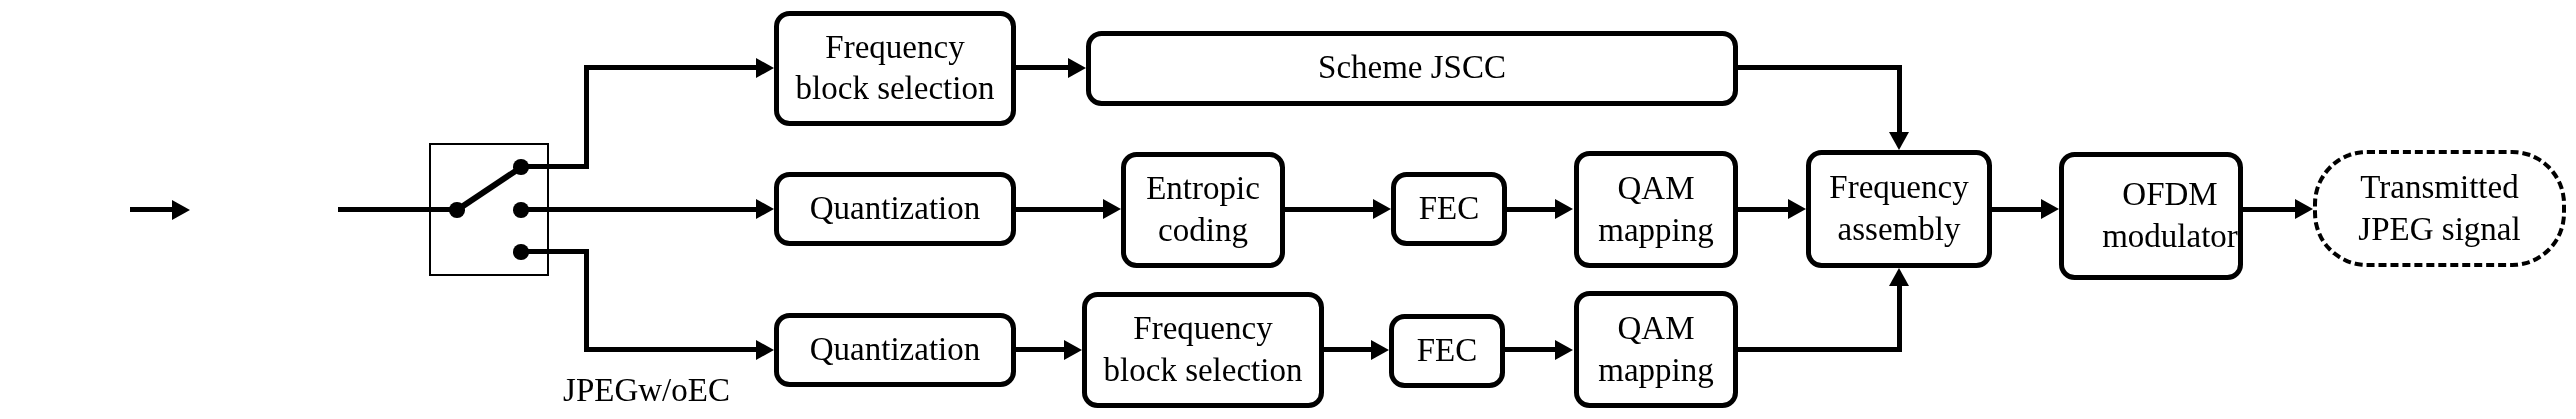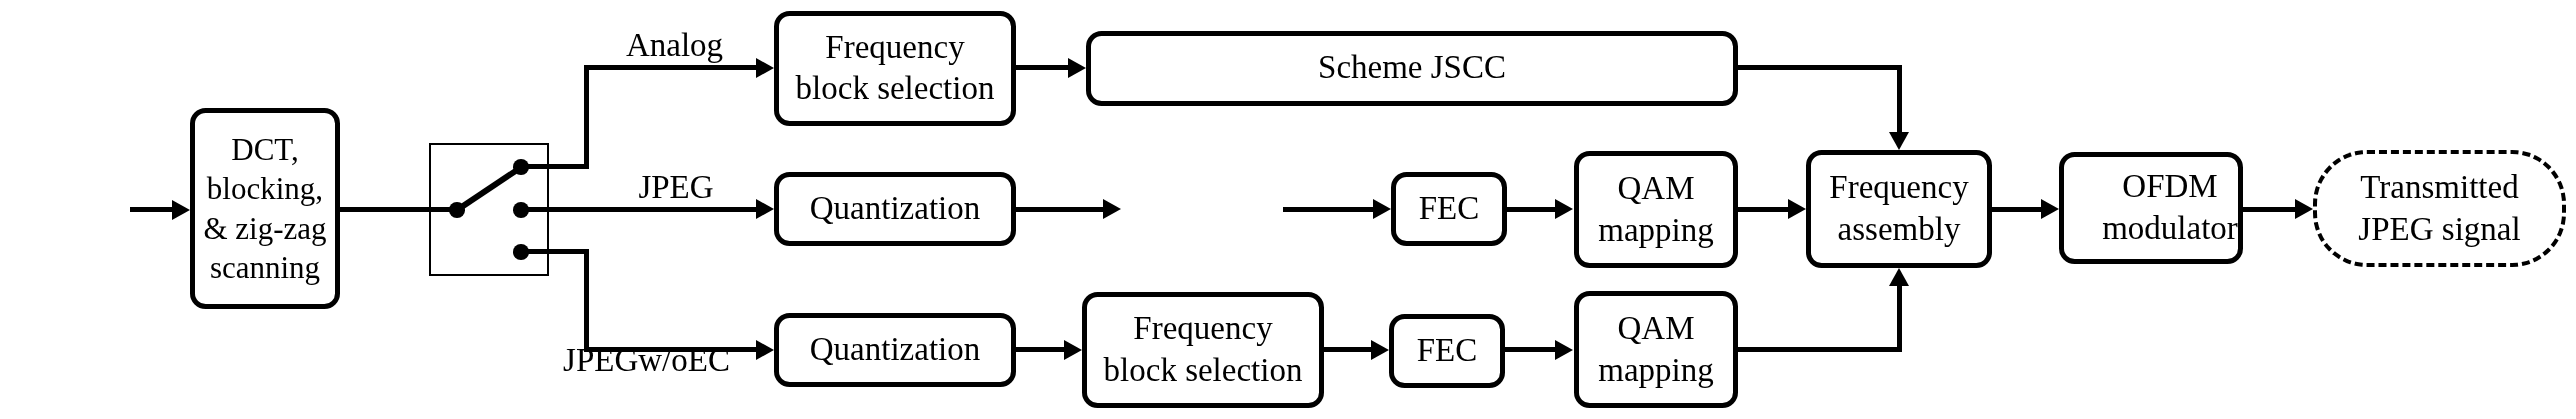--- a/index.html
+++ b/index.html
@@ -72,31 +72,31 @@
   .n-image{left:5.7px;top:172px;width:128px;height:77px;}
   .n-dct{left:190px;top:108px;width:150px;height:201px;font-size:31px;}
   .n-switch{left:429px;top:143px;width:120px;height:133px;}
   .n-fbs-top{left:774px;top:10.6px;width:242px;height:115px;}
   .n-jscc{left:1086px;top:30.5px;width:652px;height:75px;}
   .n-quant-mid{left:774px;top:172px;width:242px;height:74px;}
   .n-entropic{left:1121px;top:152px;width:164px;height:116px;}
   .n-fec-mid{left:1391px;top:172px;width:116px;height:74px;}
   .n-qam-mid{left:1574px;top:151px;width:164px;height:117px;}
   .n-fa{left:1806px;top:150px;width:186px;height:118px;}
-  .n-ofdm{left:2059px;top:152px;width:184px;height:112px;padding-left:38px;}
+  .n-ofdm{left:2059px;top:152px;width:184px;height:128px;padding-left:38px;}
   .n-tx{left:2313px;top:150px;width:253px;height:117px;}
   .n-quant-bot{left:774px;top:313px;width:242px;height:74px;}
   .n-fbs-bot{left:1082px;top:292px;width:242px;height:116px;}
   .n-fec-bot{left:1389px;top:314px;width:116px;height:74px;}
   .n-qam-bot{left:1574px;top:291px;width:164px;height:117px;}
   
   .l-scheme{left:393px;top:54px;width:191px;}
   .l-analog{left:600px;top:24px;width:149px;}
   .l-jpeg{left:605px;top:166px;width:142px;}
-  .l-jpegwoec{left:540px;top:339px;width:213px;}
+  .l-jpegwoec{left:540px;top:369px;width:213px;}
 </style>
 </head>
 <body>
 
 <div class="canvas">
 
   <div class="switchbox n-switch"></div>
 
   <div class="hline" style="left:130px;top:207px;width:44px;"></div>
   <div class="head-right" style="left:172px;top:200px;"></div>
@@ -144,42 +144,38 @@
   <div class="hline" style="left:1014px;top:347px;width:52px;"></div>
   <div class="head-right" style="left:1064px;top:340px;"></div>
   <div class="hline" style="left:1322px;top:347px;width:52px;"></div>
   <div class="head-right" style="left:1371px;top:340px;"></div>
   <div class="hline" style="left:1503px;top:347px;width:55px;"></div>
   <div class="head-right" style="left:1555px;top:340px;"></div>
   <div class="hline" style="left:1736px;top:347px;width:166px;"></div>
   <div class="vline" style="left:1897px;top:285px;height:67px;"></div>
   <div class="head-up" style="left:1889px;top:268px;"></div>
 
-  <div class="node n-dct">DCT,
-blocking,
-&amp; zig-zag
-scanning</div>
   <div class="node n-fbs-top">Frequency
 block selection</div>
   <div class="node n-jscc">Scheme JSCC</div>
   <div class="node n-quant-mid">Quantization</div>
+  <div class="node n-entropic">Entropic
+coding</div>
   <div class="node n-fec-mid">FEC</div>
   <div class="node n-qam-mid">QAM
 mapping</div>
   <div class="node n-fa">Frequency
 assembly</div>
   <div class="node n-ofdm">OFDM
 modulator</div>
   <div class="node terminal term-tx n-tx">Transmitted
 JPEG signal</div>
   <div class="node n-quant-bot">Quantization</div>
   <div class="node n-fbs-bot">Frequency
 block selection</div>
   <div class="node n-fec-bot">FEC</div>
   <div class="node n-qam-bot">QAM
 mapping</div>
 
-  <div class="blabel l-analog">Analog</div>
-  <div class="blabel l-jpeg">JPEG</div>
   <div class="blabel l-jpegwoec">JPEGw/oEC</div>
 
 </div>
 
 
 </body></html>

